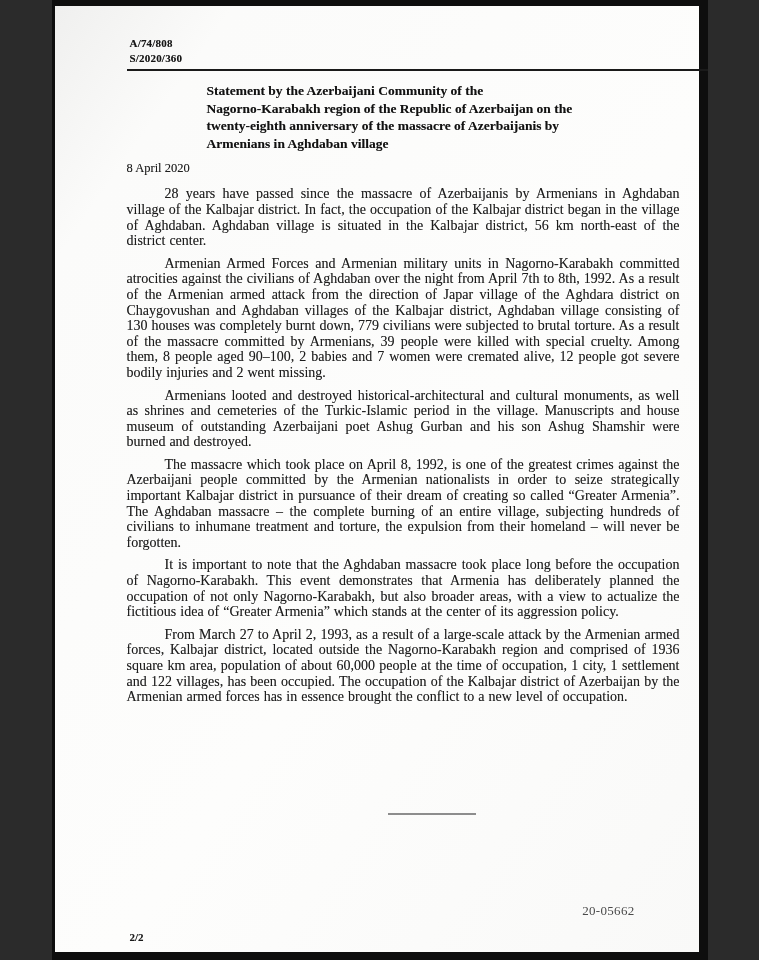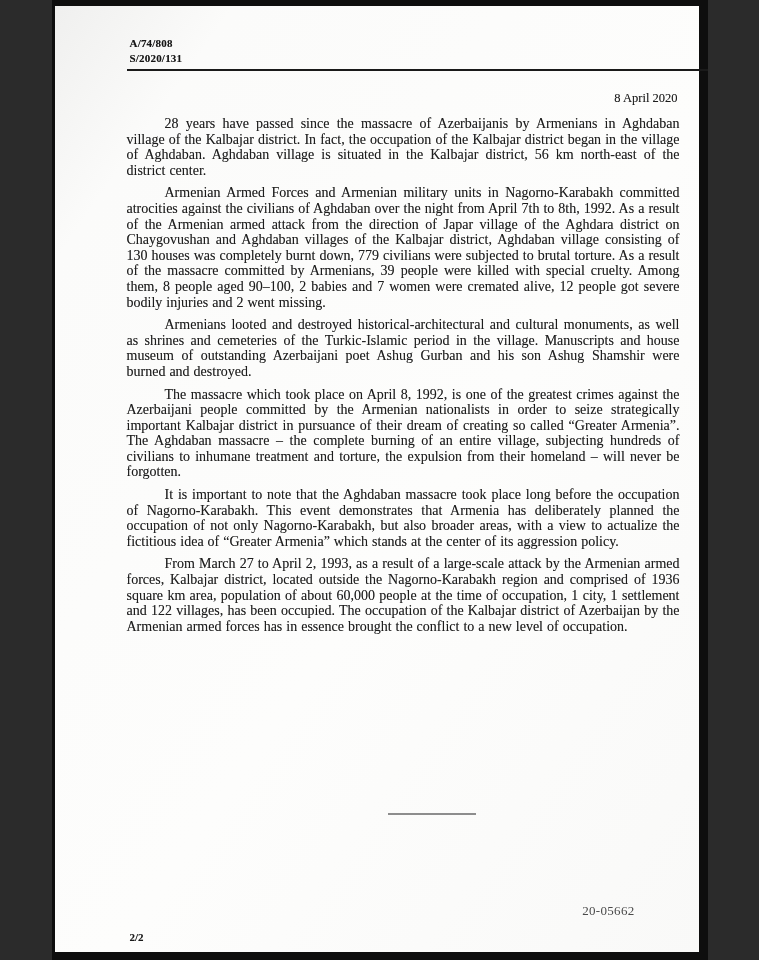--- a/index.html
+++ b/index.html
@@ -53,21 +53,20 @@
     font-weight: bold;
     line-height: 17.6px;
     color: #121212;
     white-space: pre-line;
     margin-left: 80px;
     width: 440px;
   }
   .annex-heading { margin-bottom: 13px; }
 
   .doc-date {
-    text-align: right;
     font-size: 12.5px;
     margin: 9px 2px 10px 0;
     color: #1d1d1d;
   }
 
   .para {
     font-size: 14px;
     line-height: 15.6px;
     text-align: justify;
     text-indent: 38px;
@@ -103,26 +102,30 @@
 
 <div class="scan">
 
   <div class="edge edge-top"></div>
   <div class="edge edge-left"></div>
   <div class="edge edge-right"></div>
   <div class="edge edge-bottom"></div>
 
   <div class="masthead">
     <div>A/74/808</div>
-    <div>S/2020/131</div>
+    <div>S/2020/360</div>
   </div>
 
   <div class="masthead-rule"></div>
 
   <div class="body">
+    <h2 class="statement-heading">Statement by the Azerbaijani Community of the
+Nagorno-Karabakh region of the Republic of Azerbaijan on the
+twenty-eighth anniversary of the massacre of Azerbaijanis by
+Armenians in Aghdaban village</h2>
     <div class="doc-date">8 April 2020</div>
     <p class="para">28 years have passed since the massacre of Azerbaijanis by Armenians in Aghdaban village of the Kalbajar district. In fact, the occupation of the Kalbajar district began in the village of Aghdaban. Aghdaban village is situated in the Kalbajar district, 56 km north-east of the district center.</p>
     <p class="para">Armenian Armed Forces and Armenian military units in Nagorno-Karabakh committed atrocities against the civilians of Aghdaban over the night from April 7th to 8th, 1992. As a result of the Armenian armed attack from the direction of Japar village of the Aghdara district on Chaygovushan and Aghdaban villages of the Kalbajar district, Aghdaban village consisting of 130 houses was completely burnt down, 779 civilians were subjected to brutal torture. As a result of the massacre committed by Armenians, 39 people were killed with special cruelty. Among them, 8 people aged 90–100, 2 babies and 7 women were cremated alive, 12 people got severe bodily injuries and 2 went missing.</p>
     <p class="para">Armenians looted and destroyed historical-architectural and cultural monuments, as well as shrines and cemeteries of the Turkic-Islamic period in the village. Manuscripts and house museum of outstanding Azerbaijani poet Ashug Gurban and his son Ashug Shamshir were burned and destroyed.</p>
     <p class="para">The massacre which took place on April 8, 1992, is one of the greatest crimes against the Azerbaijani people committed by the Armenian nationalists in order to seize strategically important Kalbajar district in pursuance of their dream of creating so called “Greater Armenia”. The Aghdaban massacre – the complete burning of an entire village, subjecting hundreds of civilians to inhumane treatment and torture, the expulsion from their homeland – will never be forgotten.</p>
     <p class="para">It is important to note that the Aghdaban massacre took place long before the occupation of Nagorno-Karabakh. This event demonstrates that Armenia has deliberately planned the occupation of not only Nagorno-Karabakh, but also broader areas, with a view to actualize the fictitious idea of “Greater Armenia” which stands at the center of its aggression policy.</p>
     <p class="para">From March 27 to April 2, 1993, as a result of a large-scale attack by the Armenian armed forces, Kalbajar district, located outside the Nagorno-Karabakh region and comprised of 1936 square km area, population of about 60,000 people at the time of occupation, 1 city, 1 settlement and 122 villages, has been occupied. The occupation of the Kalbajar district of Azerbaijan by the Armenian armed forces has in essence brought the conflict to a new level of occupation.</p>
   </div>
 
   <div class="end-rule"></div>

